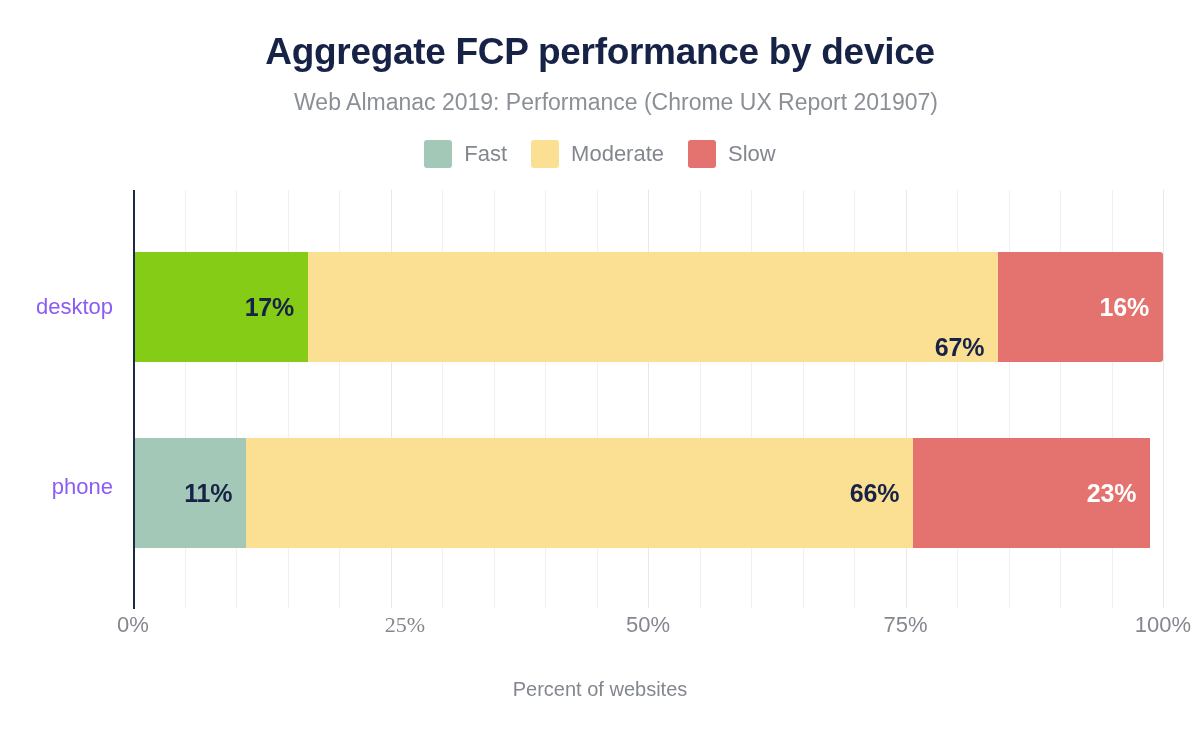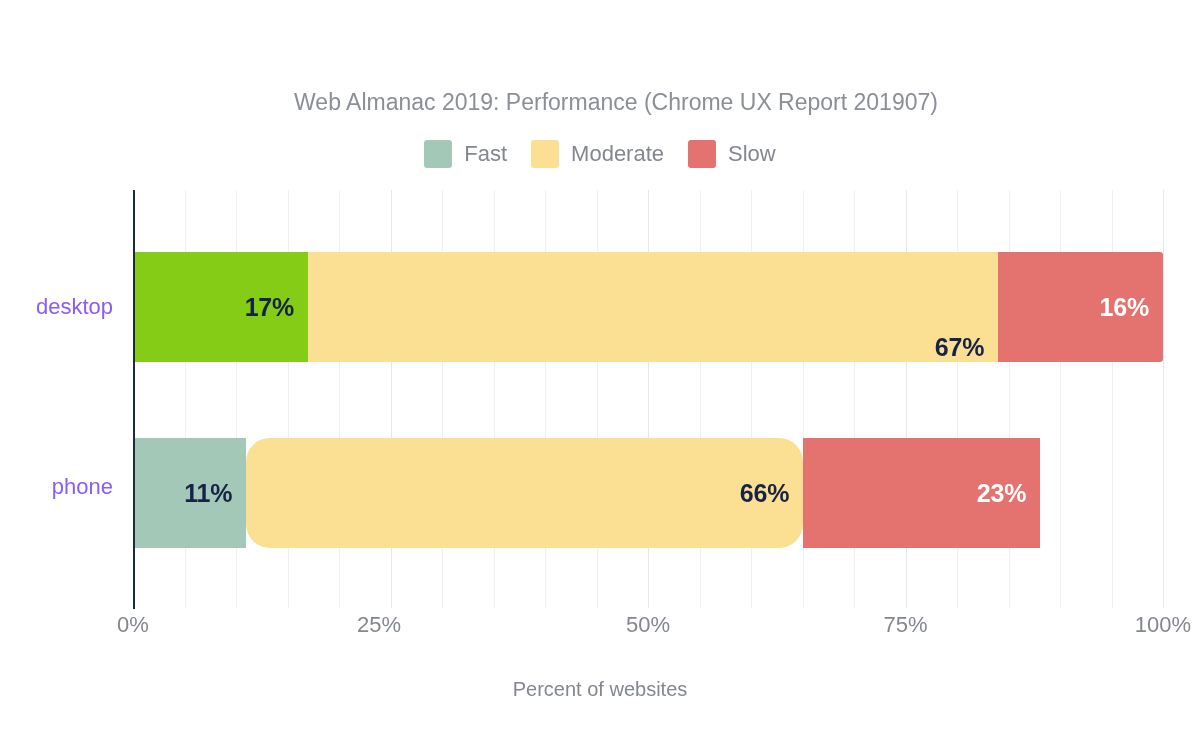--- a/index.html
+++ b/index.html
@@ -157,20 +157,21 @@
     text-align: center;
     font-size: 20px;
     color: #83878e;
   }
 </style>
 </head>
 <body>
 
 <div id="chart-root">
 
+  <div class="chart-title">Aggregate FCP performance by device</div>
 
   <div class="chart-subtitle">Web Almanac 2019: Performance (Chrome UX Report 201907)</div>
 
   <div class="legend" id="legend">
       <div class="legend-item">
         <span class="legend-swatch" style="background: rgb(164, 200, 184);"></span>
         <span class="legend-label">Fast</span>
       </div>
       <div class="legend-item">
         <span class="legend-swatch" style="background: rgb(251, 223, 146);"></span>
@@ -218,40 +219,40 @@
             <div class="seg" style="width: 164.8px; background: rgb(228, 114, 110);">
               <span class="seg-label-light">16%</span>
             </div>
           </div>
         </div>
         <div class="bar-row" style="top: 248px;">
           <div class="bar">
             <div class="seg" style="width: 113.3px; background: rgb(164, 200, 184);">
               <span class="seg-label-dark">11%</span>
             </div>
-            <div class="seg" style="width: 557px; background: rgb(251, 223, 146); border-radius: 24px;">
+            <div class="seg" style="width: 667px; background: rgb(251, 223, 146);">
               <span class="seg-label-dark">66%</span>
             </div>
             <div class="seg" style="width: 236.9px; background: rgb(228, 114, 110);">
               <span class="seg-label-light">23%</span>
             </div>
           </div>
         </div>
       </div>
   </div>
 
   <div class="yaxis-line"></div>
 
   <div id="ycats">
       <div class="ycat" style="top: 296px;">desktop</div>
       <div class="ycat" style="top: 476px;">phone</div>
     </div>
   <div id="xticks">
       <div class="xtick" style="left: 133px;">0%</div>
-      <div class="xtick" style="left: 379px;">25%</div>
+      <div class="xtick" style="left: 405px; font-family: Liberation Serif, serif;">25%</div>
       <div class="xtick" style="left: 648px;">50%</div>
       <div class="xtick" style="left: 905.5px;">75%</div>
       <div class="xtick" style="left: 1163px;">100%</div>
     </div>
 
   <div class="xaxis-title">Percent of websites</div>
 
 </div>
 
 </body></html>

